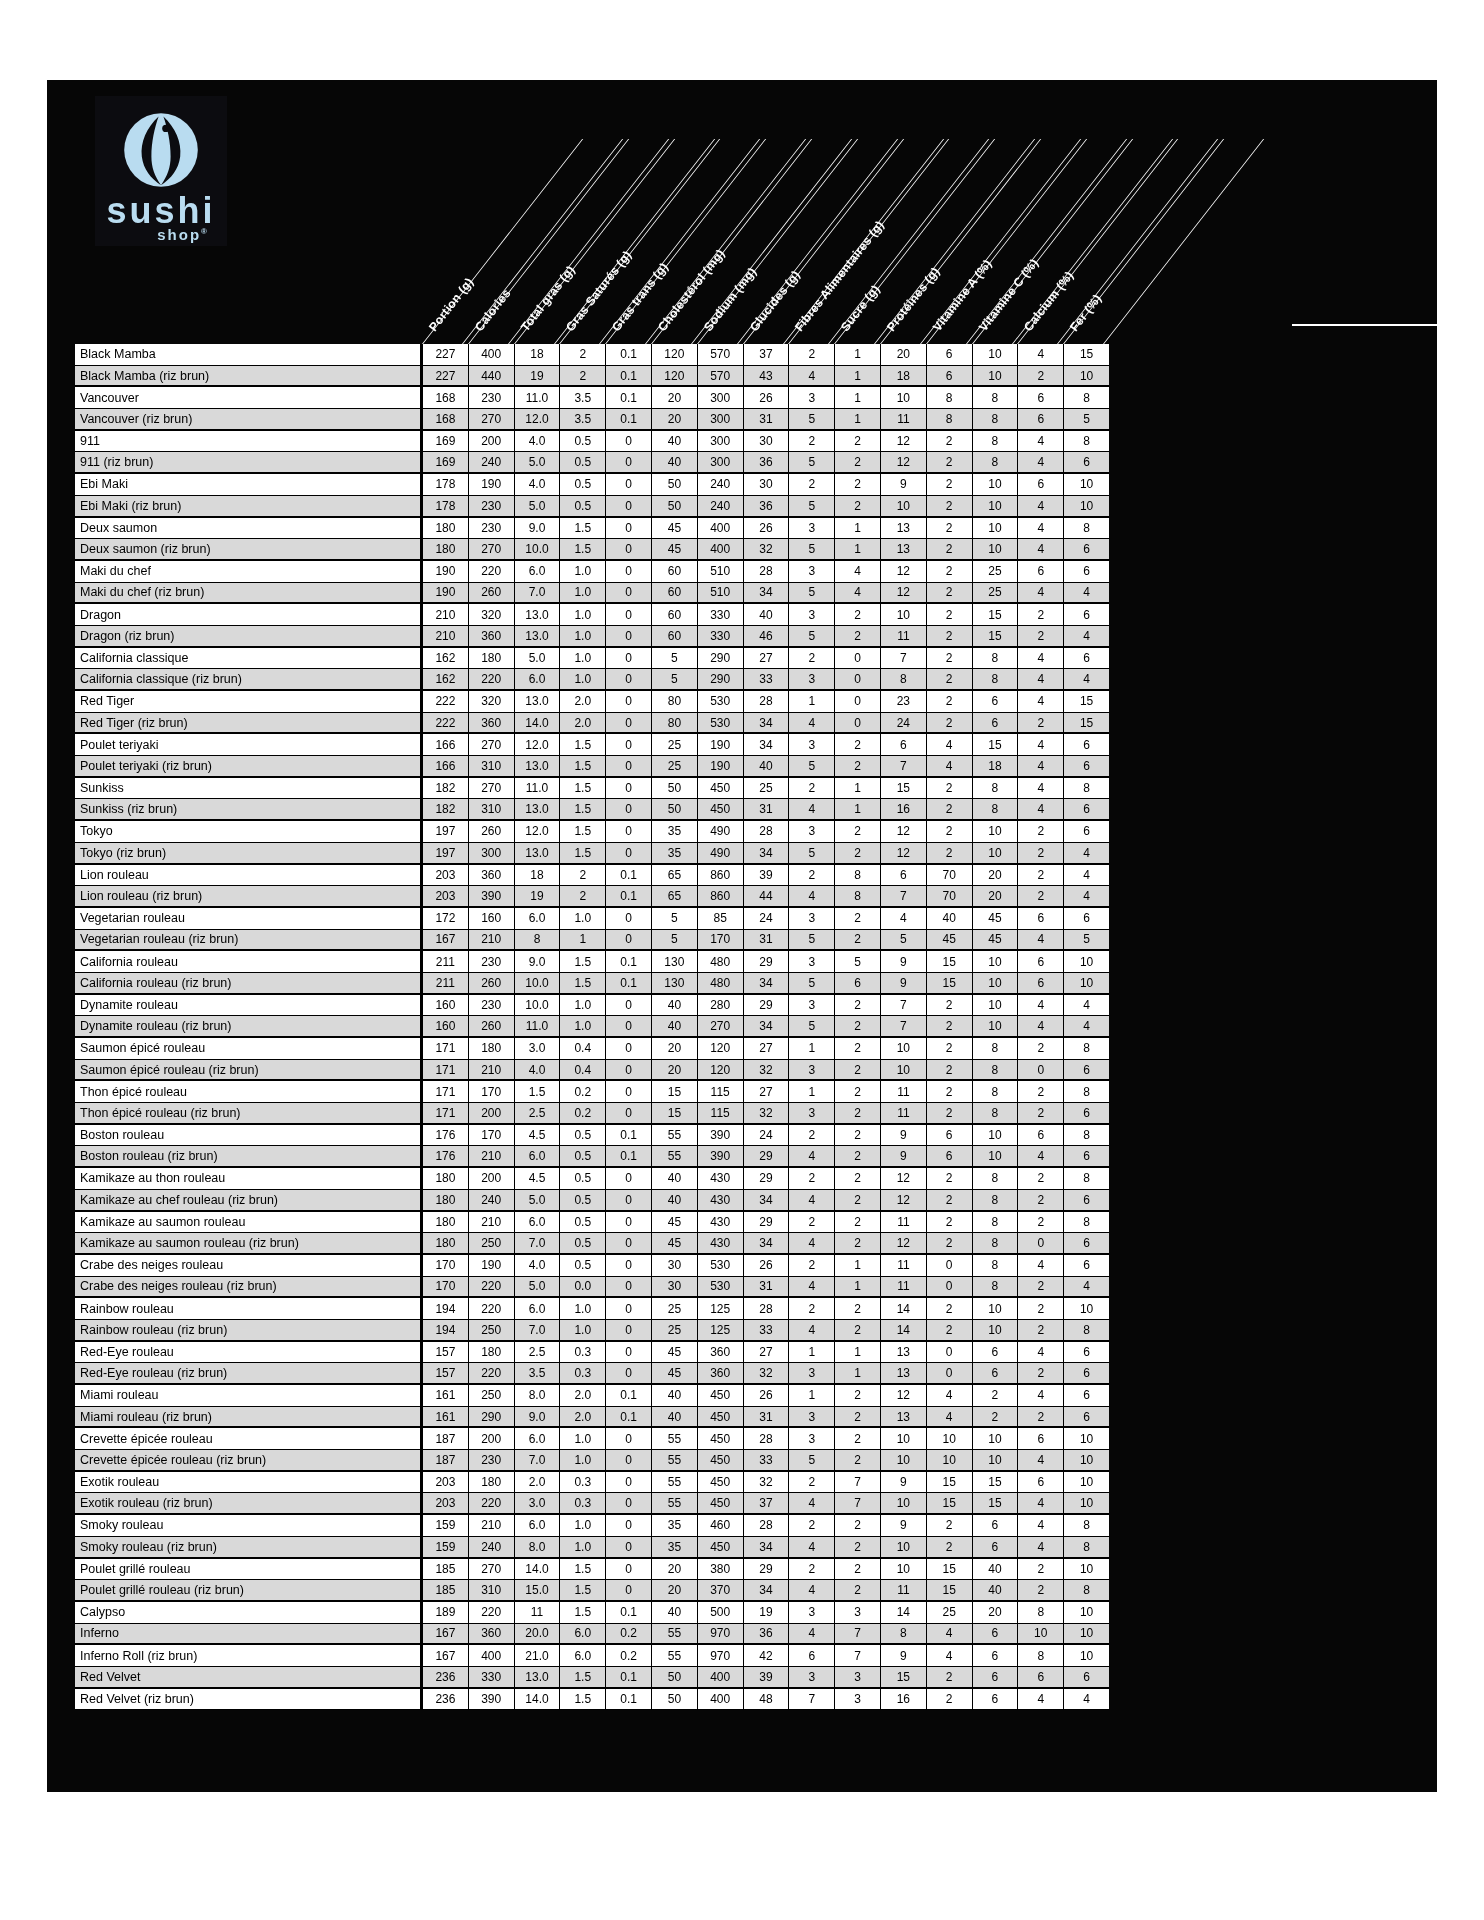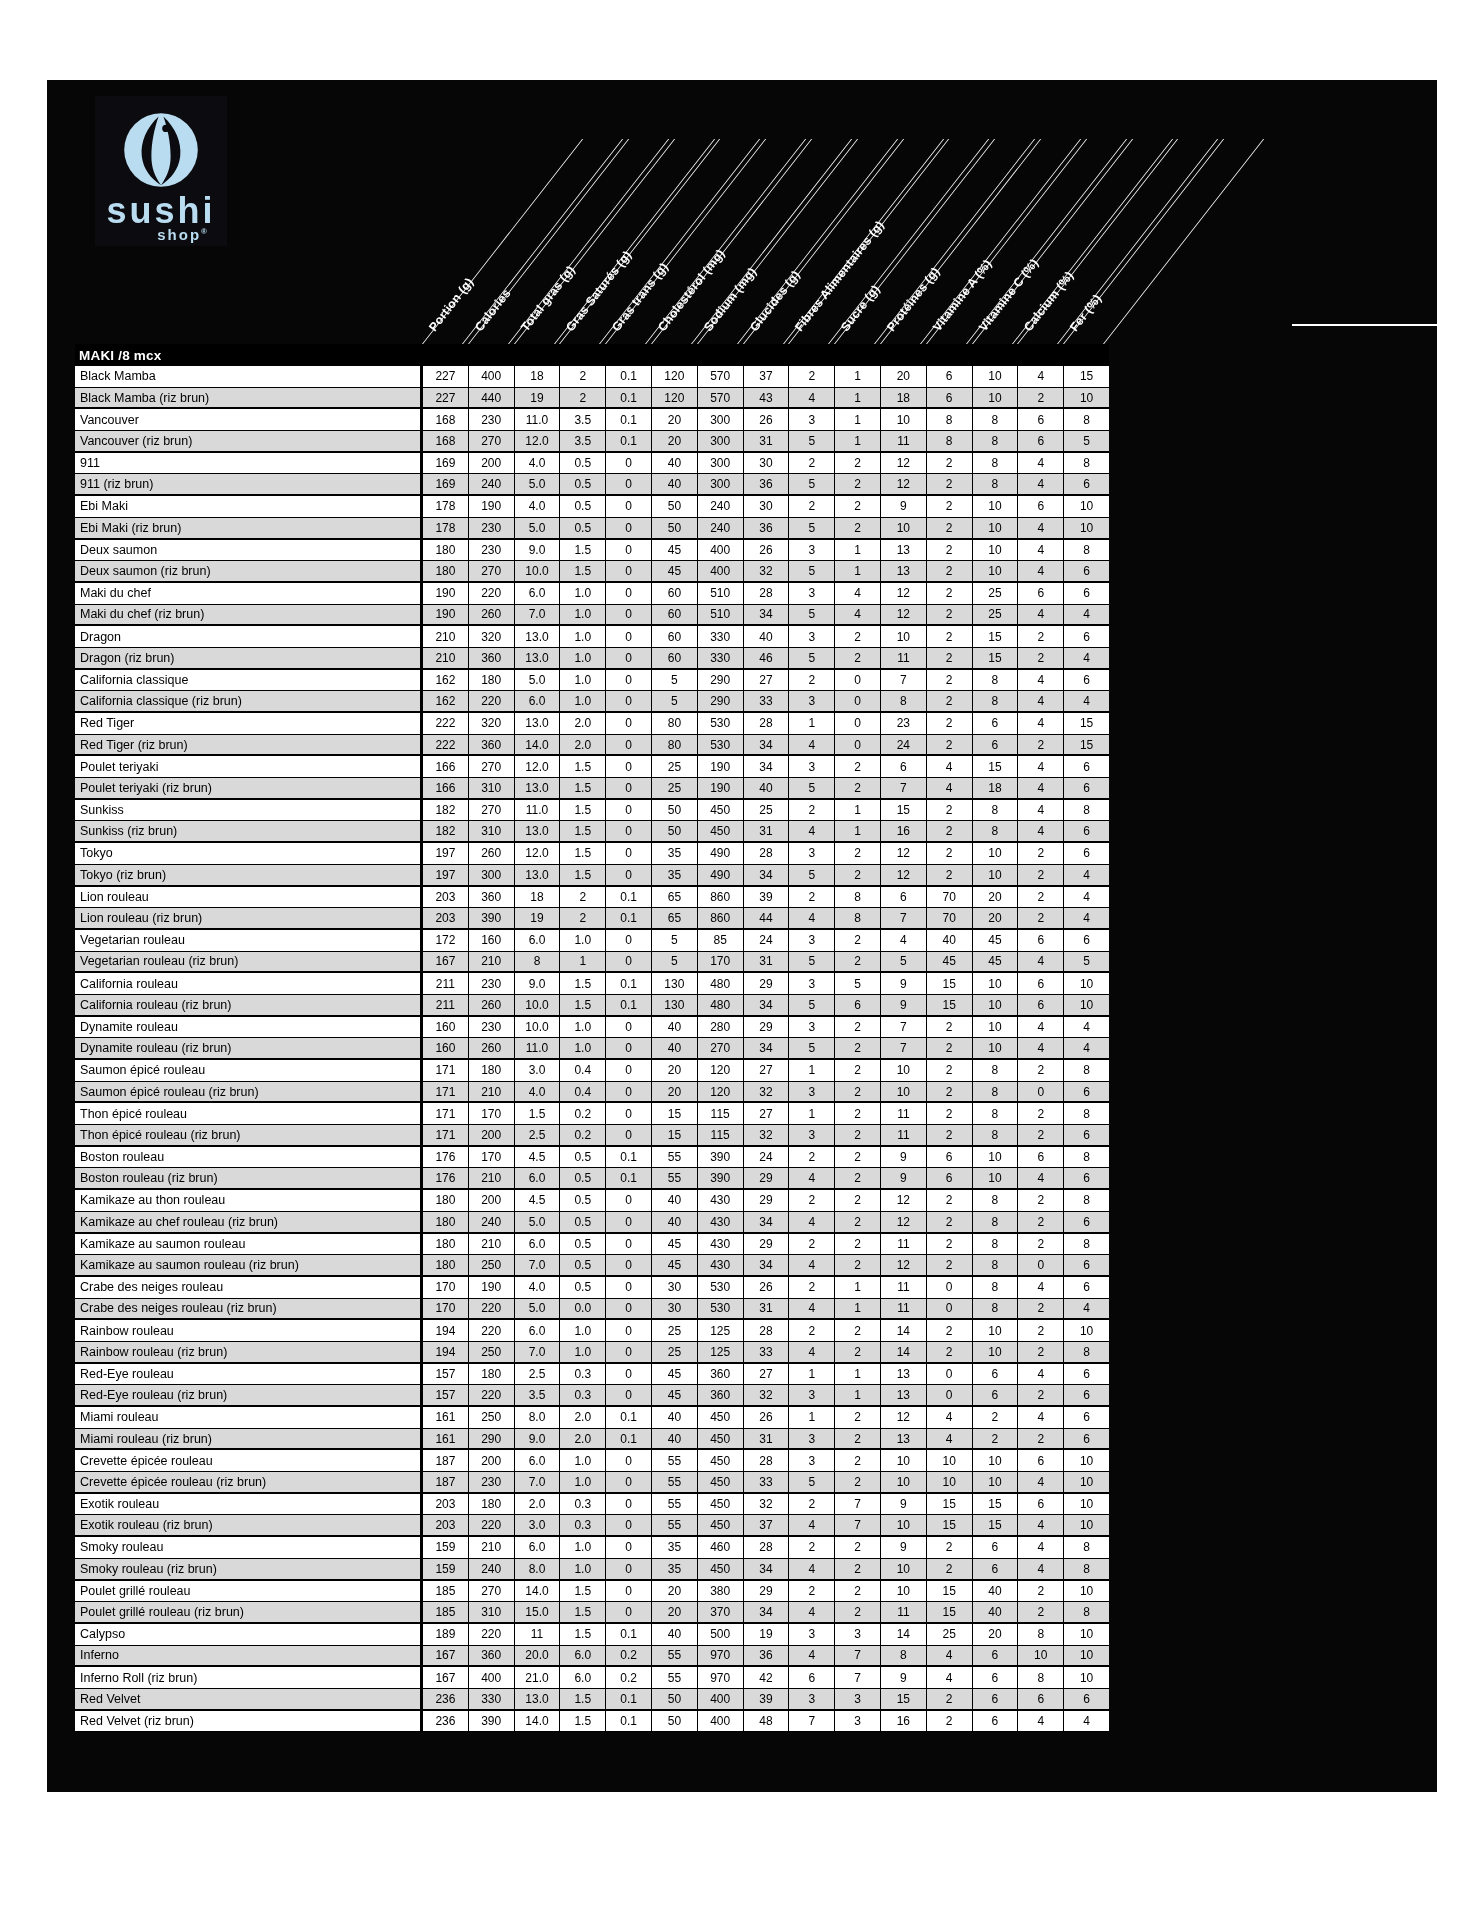--- a/index.html
+++ b/index.html
@@ -81,21 +81,20 @@
         <div class="collab" style="left: 893.8px;">Vitamine A (%)</div>
         <div class="band" style="left: 924.6px;"></div>
         <div class="collab" style="left: 939.6px;">Vitamine C (%)</div>
         <div class="band" style="left: 970.4px;"></div>
         <div class="collab" style="left: 985.4px;">Calcium (%)</div>
         <div class="band" style="left: 1016.2px;"></div>
         <div class="collab" style="left: 1031.2px;">Fer (%)</div>
       </div>
     <div class="hline"></div>
     <div id="table">
-        <div class="sec">MAKI /8 mcx</div>
         <div class="row odd">
           <div class="cell name">Black Mamba</div>
           <div class="cell num">227</div>
           <div class="cell num">400</div>
           <div class="cell num">18</div>
           <div class="cell num">2</div>
           <div class="cell num">0.1</div>
           <div class="cell num">120</div>
           <div class="cell num">570</div>
           <div class="cell num">37</div>

